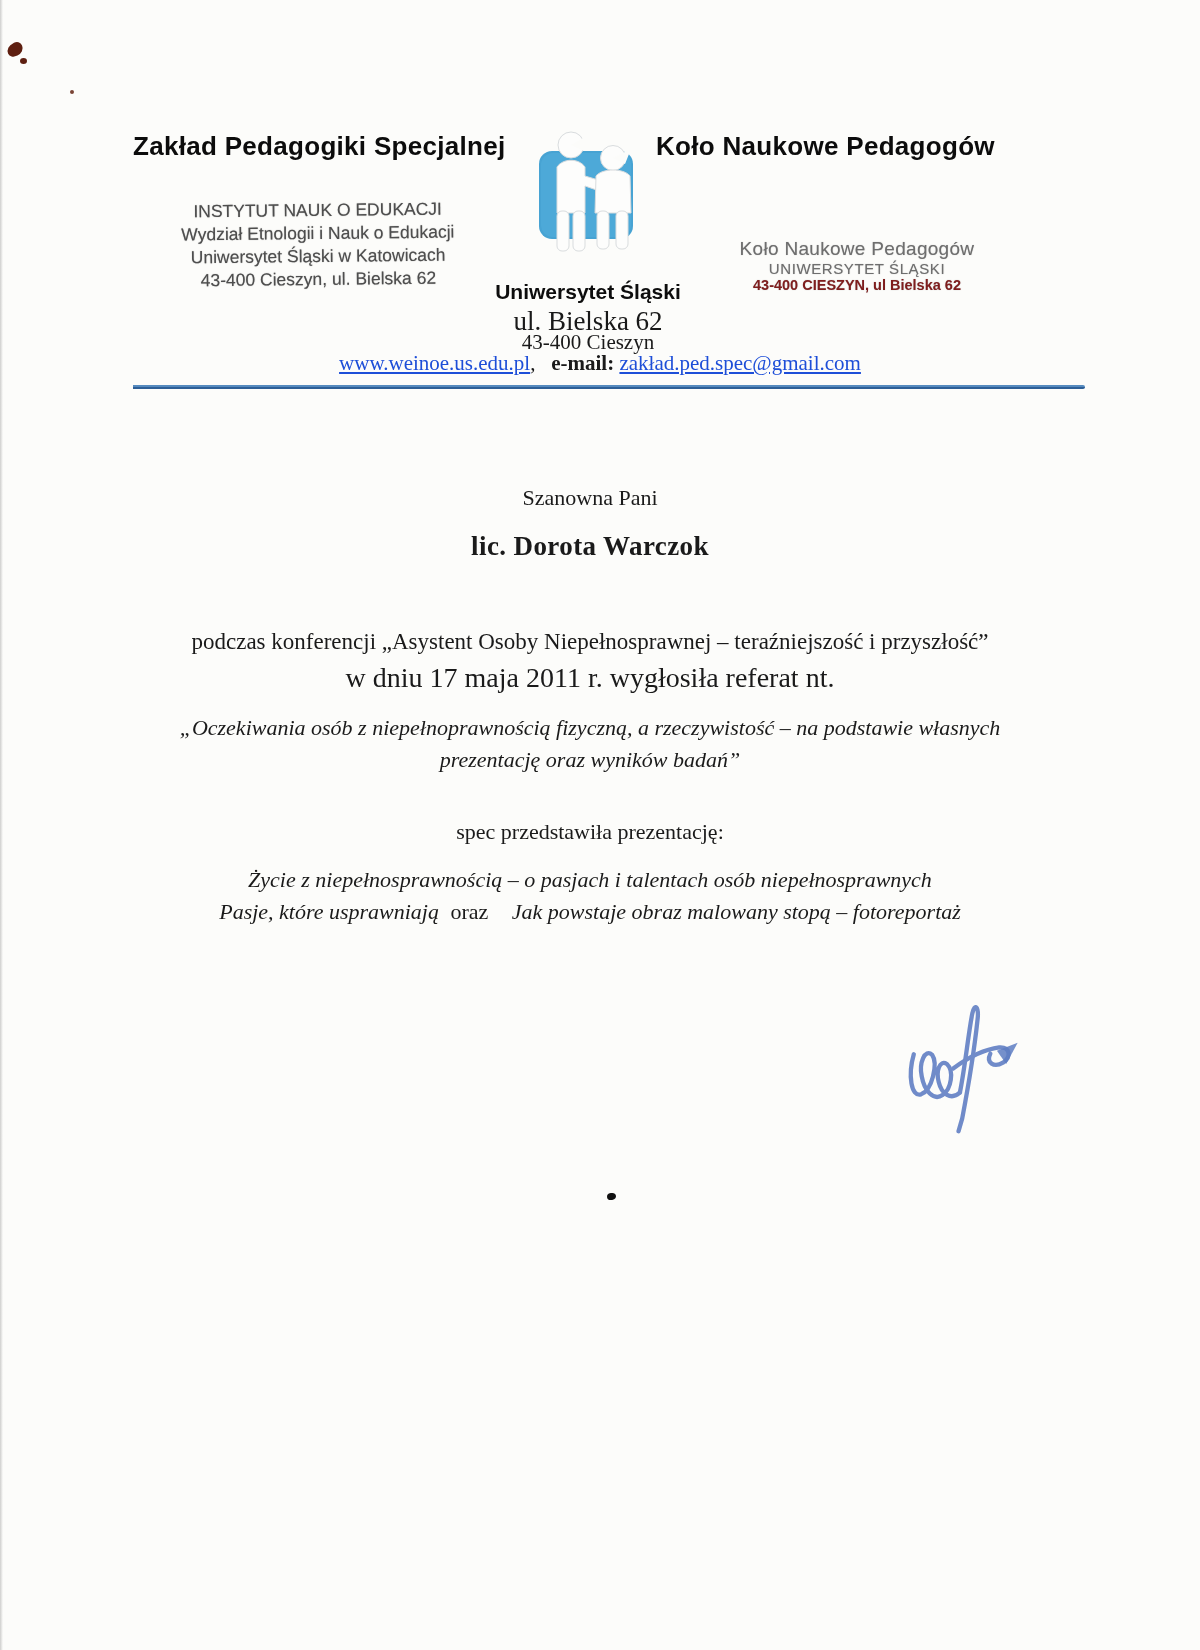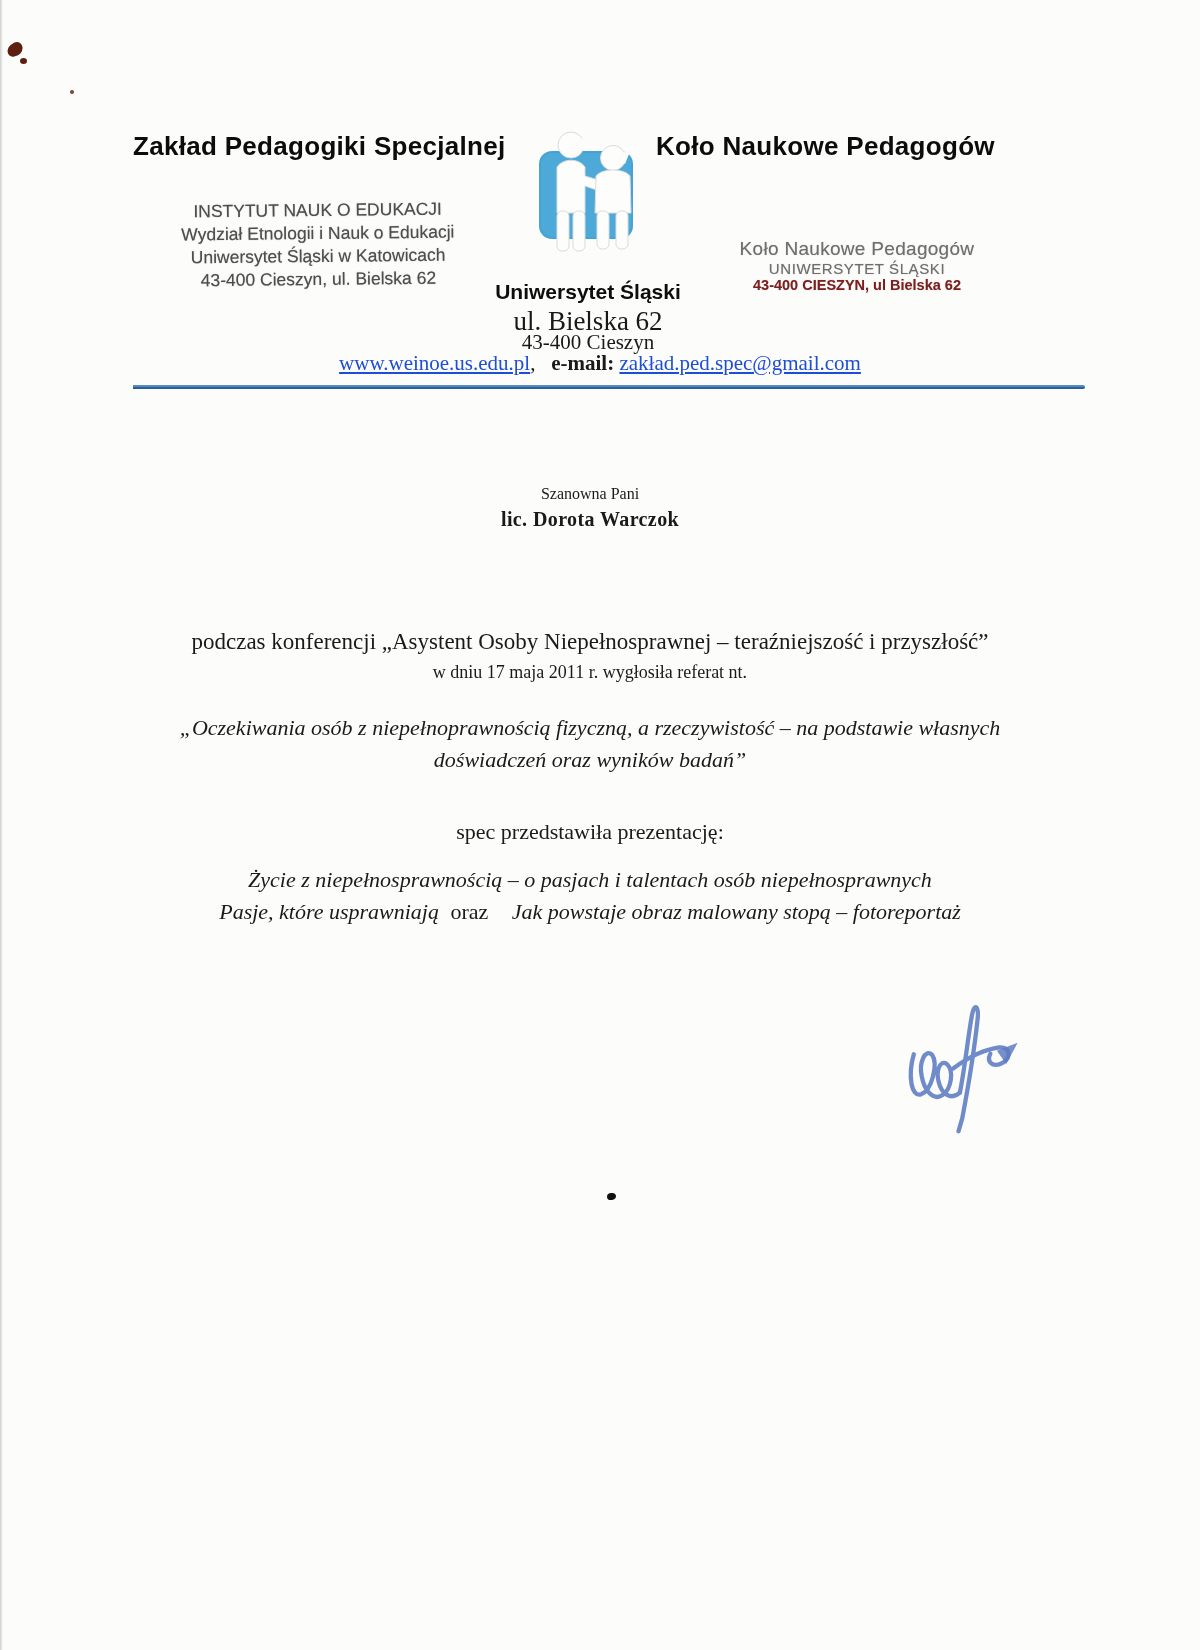--- a/index.html
+++ b/index.html
@@ -68,24 +68,24 @@
   .contact .lnk{ color:#1d4ed8; text-decoration:underline; cursor:pointer; }
   .contact .lbl{ font-weight:700; }
 
   .divider{
     position:absolute; left:133px; top:385px; width:952px; height:4px;
     background:#568bbf; border-bottom:2px solid #2d5f97; border-radius:0 3px 3px 0;
   }
 
   
   .bline{ position:absolute; left:90px; width:1000px; text-align:center; white-space:nowrap; color:#1a1a1a; }
-  .salutation{ top:485px; font-size:16px;text-align:center; }
-  .recipient{ top:508px; font-size:20px; font-weight:700; letter-spacing:.4px; }
+  .salutation{ top:485px; font-size:22px;text-align:center; }
+  .recipient{ top:531px; font-size:27px; font-weight:700; letter-spacing:.4px; }
   .p1l1{ top:629px; font-size:23px; }
-  .p1l2{ top:662px; font-size:18px;text-align:center; }
+  .p1l2{ top:662px; font-size:28px;text-align:center; }
   .quote1{ top:715px; font-size:22px; font-style:italic; }
   .quote2{ top:747px; font-size:22px; font-style:italic; }
   .p2{ top:819px; font-size:22px; }
   .pres1{ top:867px; font-size:22px; font-style:italic; }
   .pres2{ top:899px; font-size:22px; }
   .pres2 .it{ font-style:italic; }
   .pres2 .rm{ font-style:normal; margin:0 6px; }
   .pres2 .gap{ margin-left:12px; }
 
   .signature{ position:absolute; left:905px; top:1000px; width:120px; height:140px; transform:rotate(2deg); }
@@ -154,21 +154,21 @@
 
   <div class="divider"></div>
 
   <div class="bline salutation">Szanowna Pani</div>
   <div class="bline recipient">lic. Dorota Warczok</div>
 
   <div class="bline p1l1">podczas konferencji „Asystent Osoby Niepełnosprawnej – teraźniejszość i przyszłość”</div>
   <div class="bline p1l2">w dniu 17 maja 2011 r. wygłosiła referat nt.</div>
 
   <div class="bline quote1">„Oczekiwania osób z niepełnoprawnością fizyczną, a rzeczywistość – na podstawie własnych</div>
-  <div class="bline quote2">doświadczeń oraz wyników badań”</div>
+  <div class="bline quote2">prezentację oraz wyników badań”</div>
 
   <div class="bline p2">spec przedstawiła prezentację:</div>
 
   <div class="bline pres1">Życie z niepełnosprawnością – o pasjach i talentach osób niepełnosprawnych</div>
   <div class="bline pres2">
     <span class="it">Pasje, które usprawniają</span>
     <span class="rm">oraz</span>
     <span class="it gap">Jak powstaje obraz malowany stopą – fotoreportaż</span>
   </div>
 

